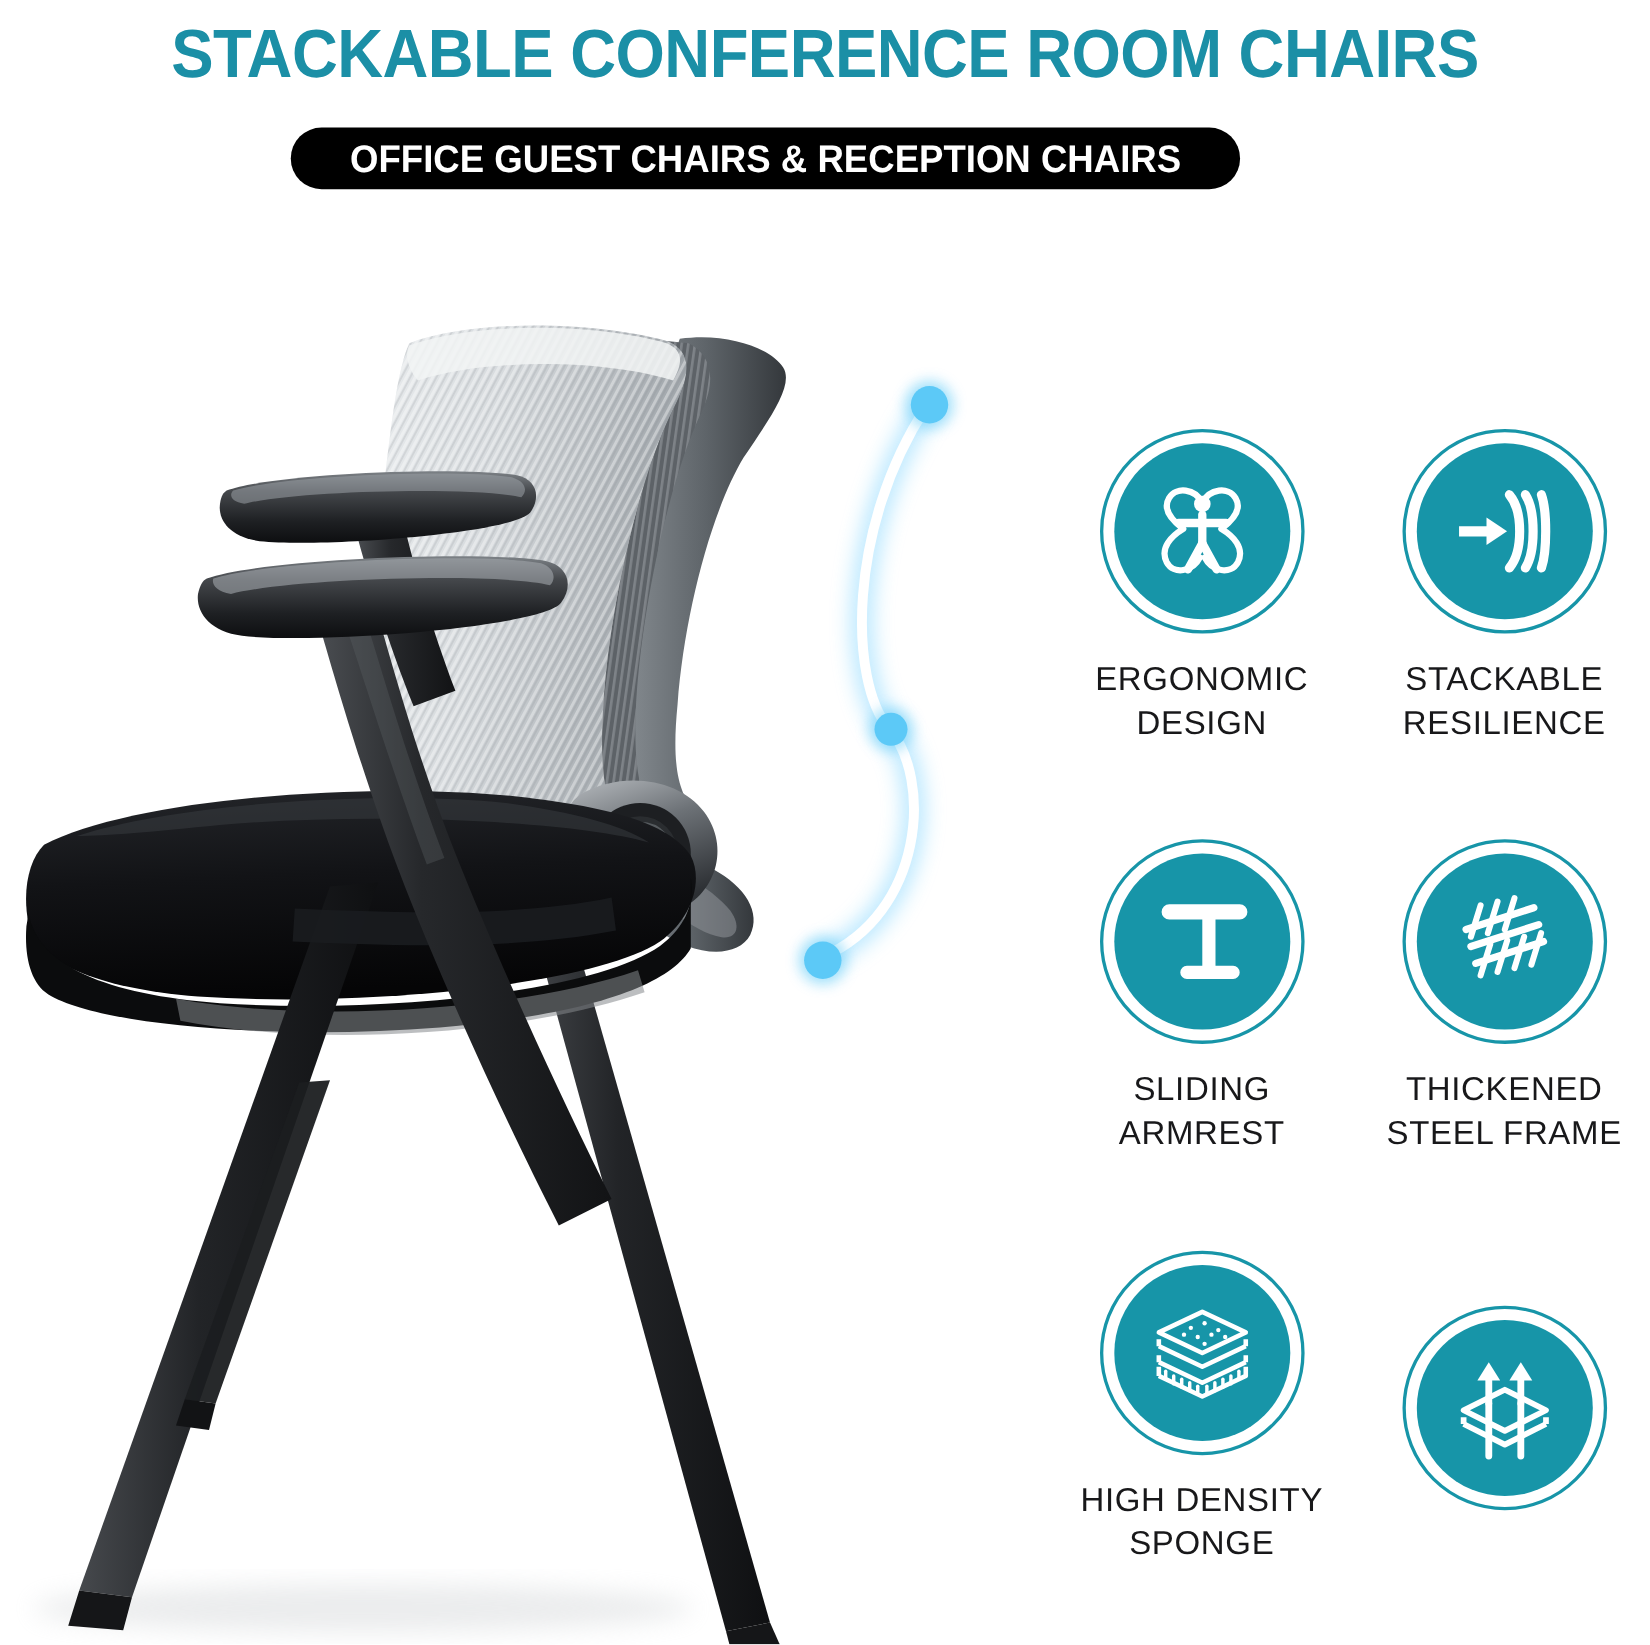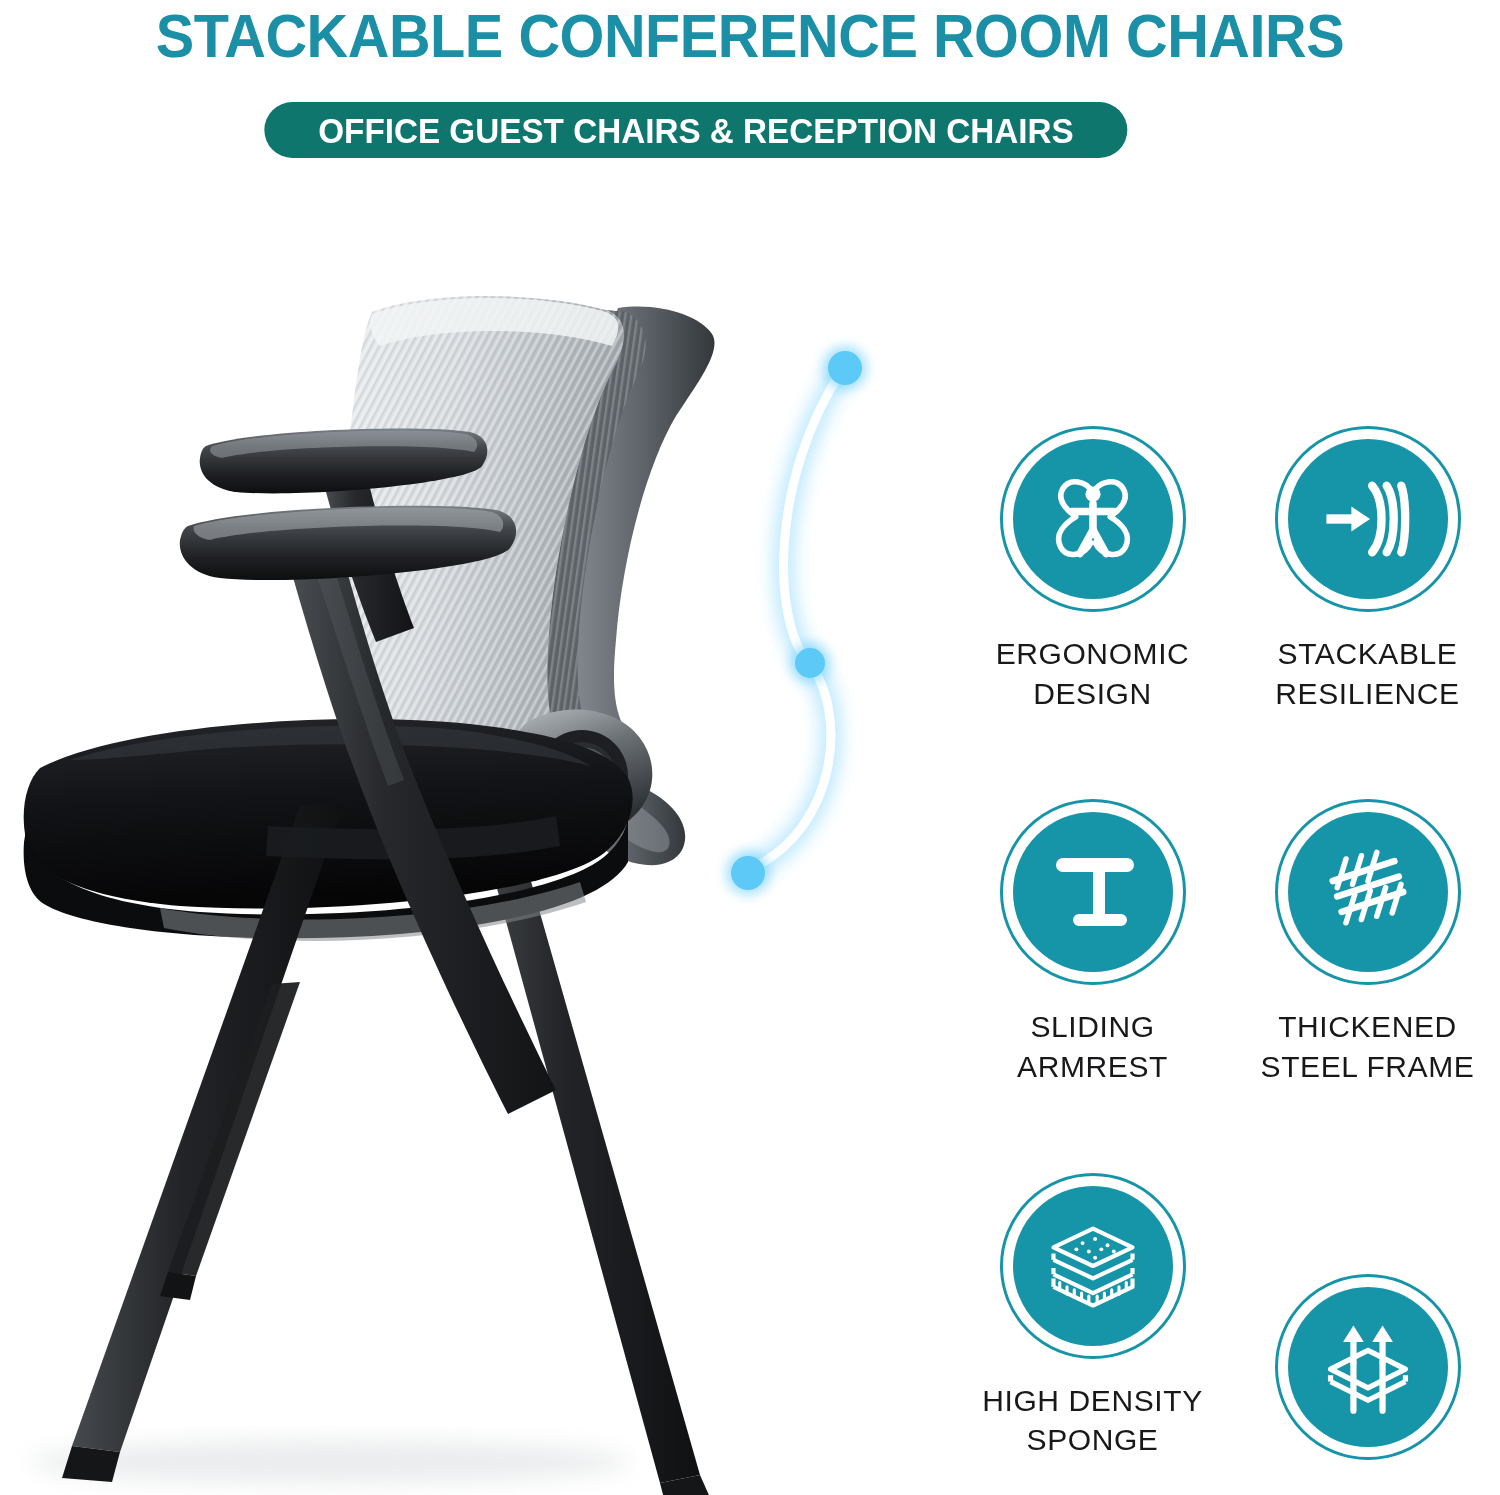--- a/index.html
+++ b/index.html
@@ -14,21 +14,21 @@
     position: relative;
     width: 1500px;
     height: 1495px;
     background: #ffffff;
     overflow: hidden;
   }
 
   
   #header {
     position: absolute;
-    top: 4px;
+    top: 18px;
     left: 0;
     width: 1392px;
     height: 175px;
   }
   #main-title {
     position: absolute;
     top: -4px;
     left: 0;
     width: 1500px;
     text-align: center;
@@ -39,21 +39,21 @@
     color: #1b8fa6;
     transform: scaleX(0.93);
     transform-origin: center top;
     white-space: nowrap;
   }
   #subtitle-badge {
     position: absolute;
     top: 98px;
     left: 50%;
     transform: translateX(-50%);
-    background: #0f766e;
+    background: #000000;
     border-radius: 34px;
     height: 56px;
     padding: 0 34px;
     display: flex;
     align-items: center;
   }
   #subtitle-text {
     font-family: "Liberation Sans", sans-serif;
     font-weight: bold;
     font-size: 35px;
@@ -84,21 +84,21 @@
     display: grid;
     grid-template-columns: 1fr 1fr;
     grid-template-rows: 1fr 1fr 1fr;
     column-gap: 10px;
     row-gap: 0px;
   }
   .feature-cell {
     display: flex;
     flex-direction: column;
     align-items: center;
-    justify-content: flex-end;
+    justify-content: center;
     padding-top: 14px;
   }
   .feature-badge {
     position: relative;
     width: 186px;
     height: 186px;
     flex: none;
   }
   .badge-outer-ring {
     position: absolute;

